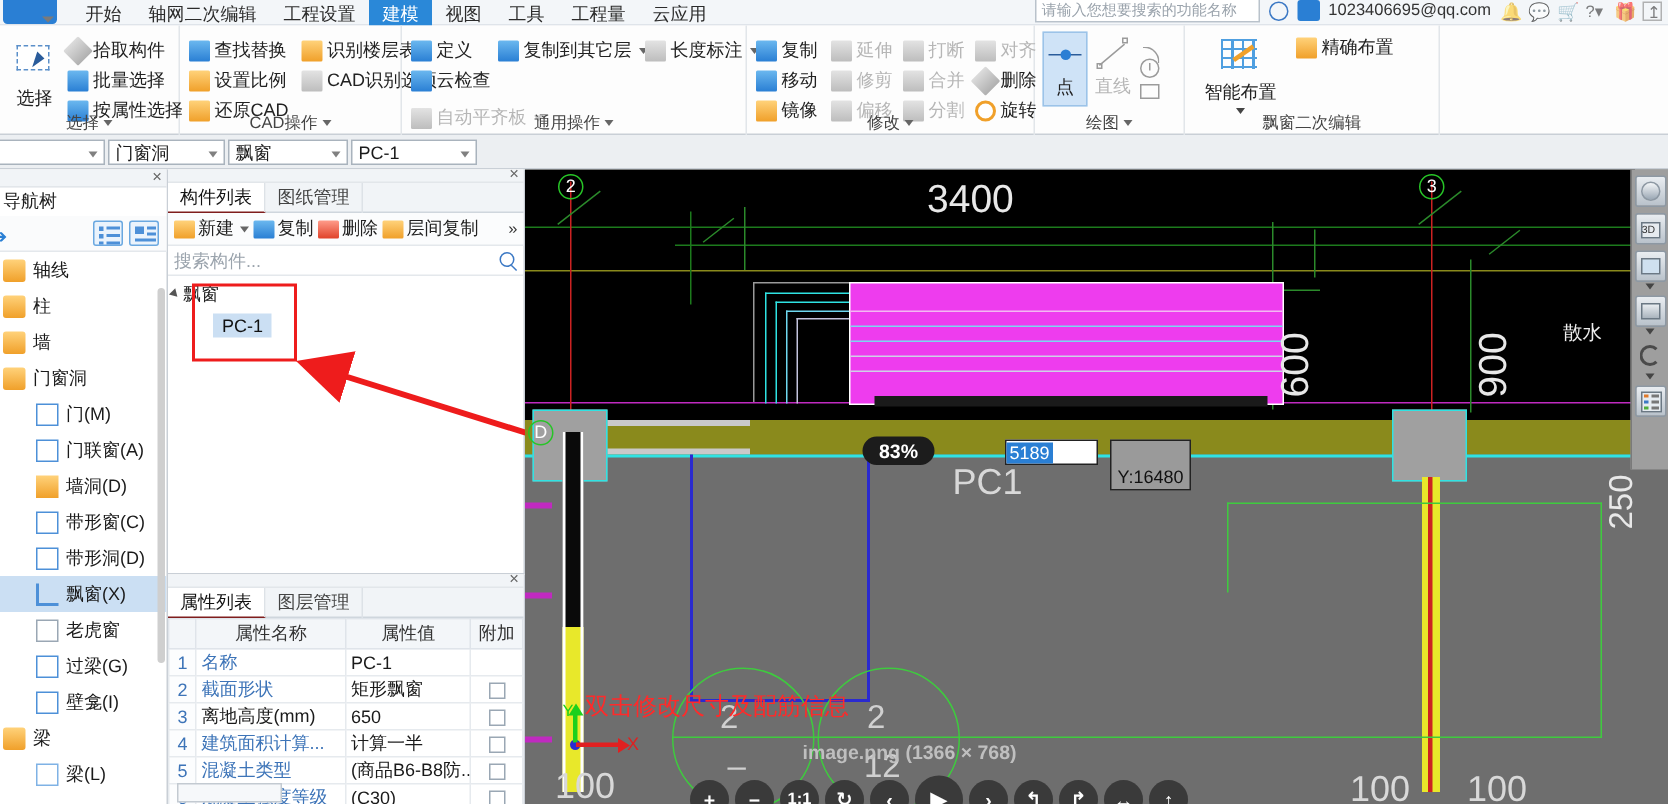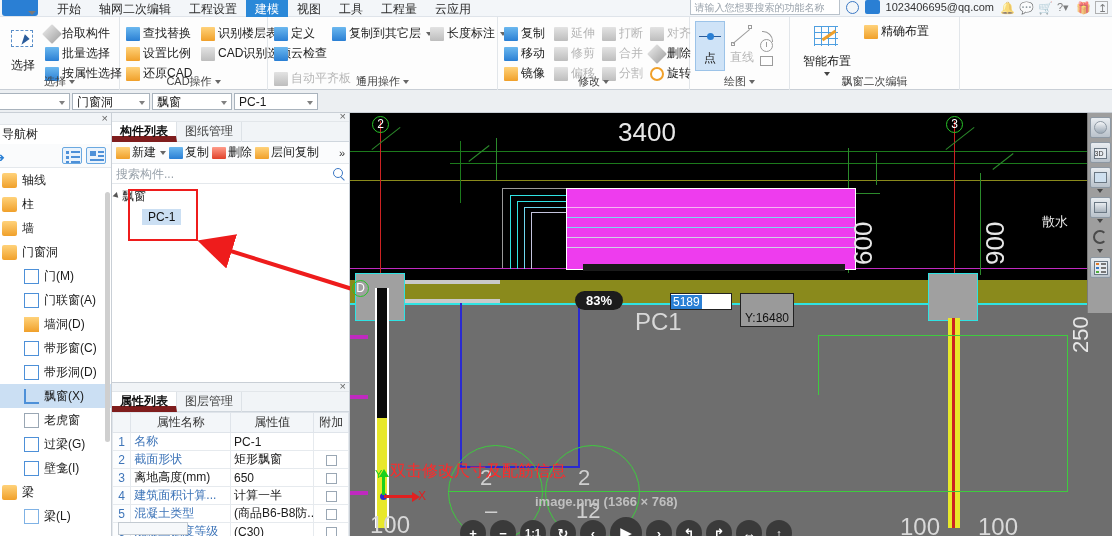--- a/index.html
+++ b/index.html
@@ -150,21 +150,21 @@
   
   .cmppanel {
     position: absolute; top: 113px; left: 112px; width: 238px; height: 270px;
     background: #fff; border-right: 1px solid #c9cfd6; border-bottom: 1px solid #c9cfd6;
   }
   .ptabs { display: flex; height: 20px; background: #f1f4f7; border-bottom: 1px solid #cfd6dd; }
   .ptab {
     padding: 0 8px; height: 20px; line-height: 19px; font-size: 12px;
     color: #444; border-right: 1px solid #dde2e7;
   }
-  .ptab.active { background: #fff; color: #111; font-weight: bold; border-bottom: 6px solid #7f1d1d; }
+  .ptab.active { background: #fff; color: #111; font-weight: normal; border-bottom: 1px solid #7f1d1d; }
   .ptoolbar {
     height: 22px; display: flex; align-items: center; gap: 3px;
     padding: 0 4px; border-bottom: 1px solid #e4e8ec; background: #fbfcfd;
   }
   .ptoolbar .ti { display: flex; align-items: center; gap: 2px; font-size: 12px; color: #222; }
   .searchrow {
     height: 20px; border-bottom: 1px solid #e4e8ec; position: relative;
     font-size: 12px; color: #9aa3ac; line-height: 20px; padding-left: 4px;
   }
   .searchrow .mag {

